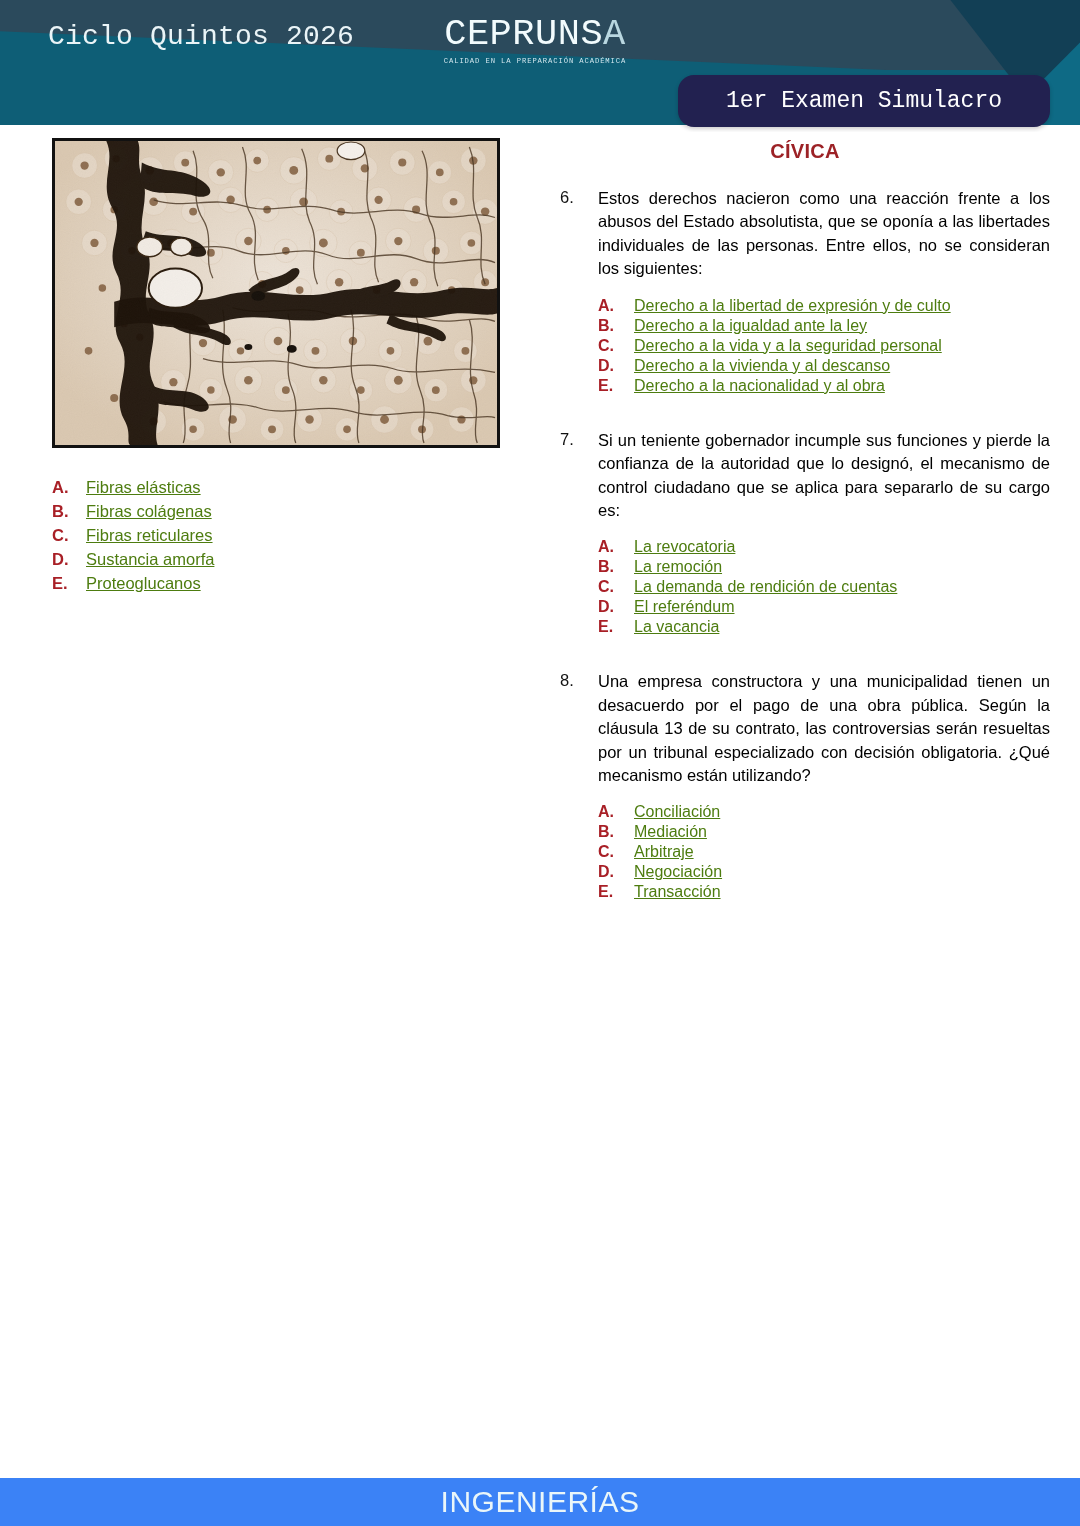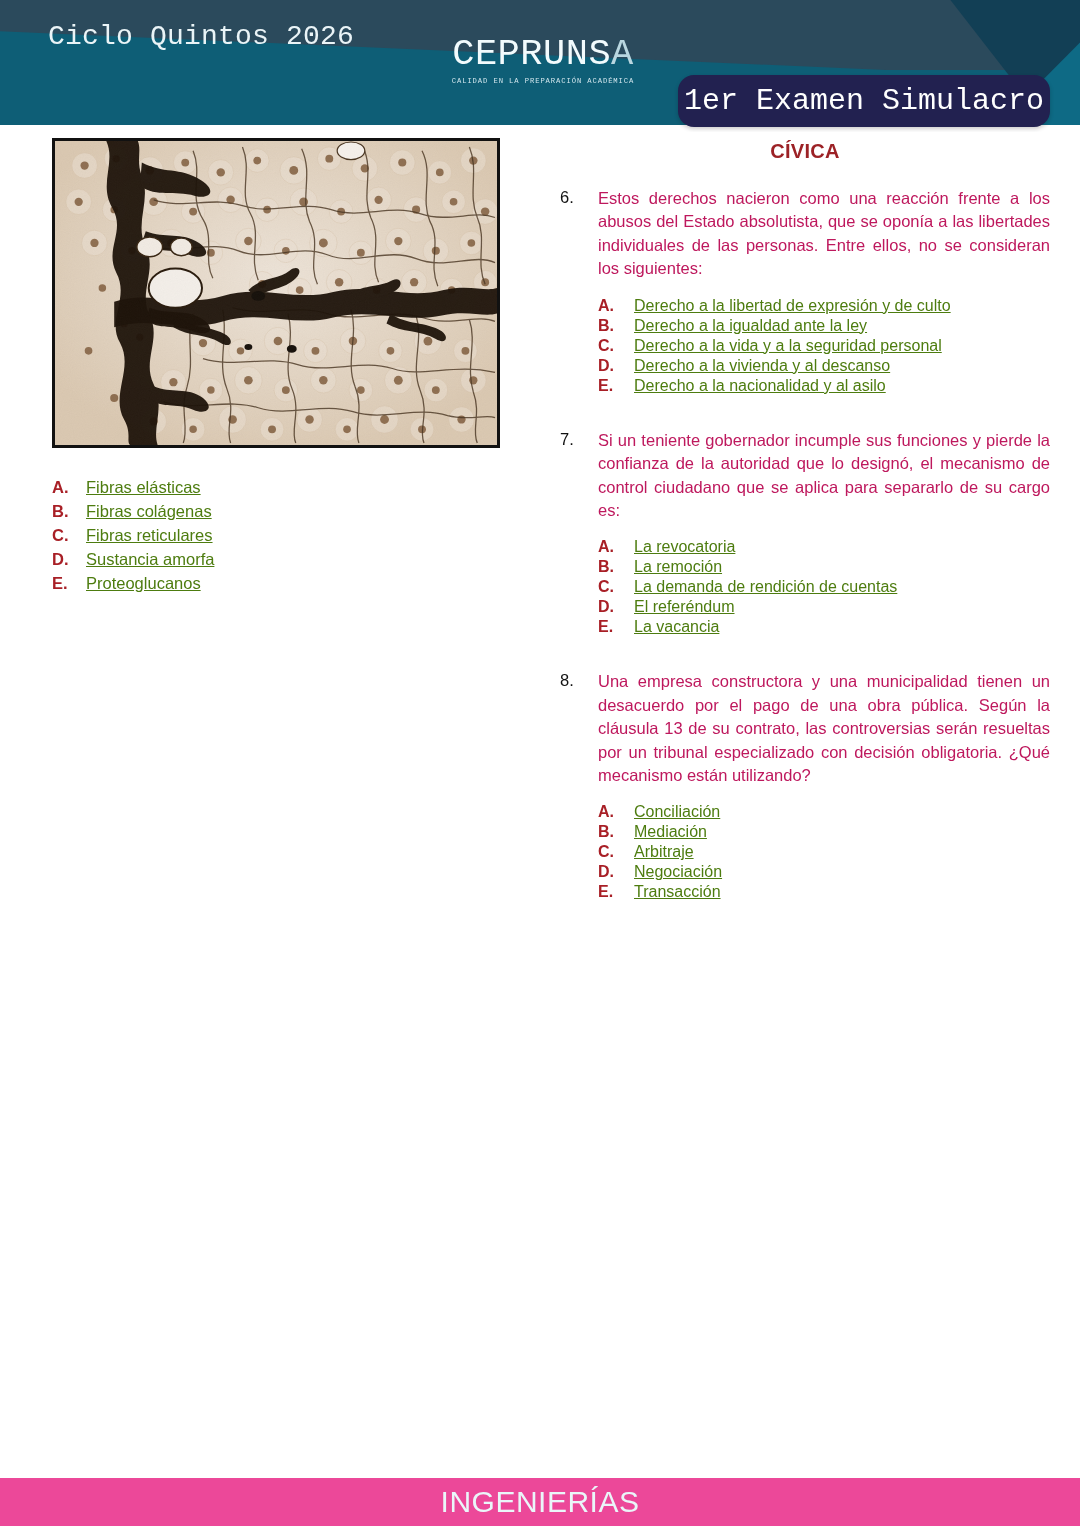--- a/index.html
+++ b/index.html
@@ -62,24 +62,23 @@
     top: 21px;
     font-size: 28px;
     color: #eaf4f7;
     letter-spacing: 0.2px;
     white-space: nowrap;
   }
 
   .logo-block {
     position: absolute;
     left: 435px;
-    top: 36px;
+    top: 16px;
     width: 200px;
     text-align: center;
-    margin-left: 8px;
   }
   .logo-word {
     font-size: 37px;
     letter-spacing: 0.5px;
     color: #f2fbfd;
     line-height: 1;
     font-weight: 400;
   }
   .logo-word .soft {
     color: #b9d7e0;
@@ -94,21 +93,21 @@
 
   .exam-badge {
     position: absolute;
     left: 678px;
     top: 75px;
     width: 372px;
     height: 52px;
     background: #222150;
     border-radius: 16px;
     color: #ffffff;
-    font-size: 30px;
+    font-size: 23px;
     display: flex;
     align-items: center;
     justify-content: center;
     box-shadow: 0 2px 4px rgba(0,0,0,0.2);
   }
 
   
   .left-col {
     position: absolute;
     left: 52px;
@@ -180,21 +179,21 @@
     font-size: 16.5px;
     color: #111111;
     padding-top: 1px;
   }
   .q-body {
     flex: 1;
   }
   .q-stem {
     font-size: 16.5px;
     line-height: 1.42;
-    color: #be185d;
+    color: #000000;
     text-align: justify;
     text-justify: inter-word;
     margin: 0;
   }
   .q-options {
     margin-top: 16px;
     margin-left: 38px;
   }
   .q-options .opt-row { margin-bottom: 2px; }
   .q-options .opt-letter { font-size: 16px; width: 36px; flex: 0 0 36px; }
@@ -202,21 +201,21 @@
 
   .q-gap { height: 32px; }
 
   
   .footer {
     position: absolute;
     left: 0;
     bottom: 0;
     width: 1080px;
     height: 48px;
-    background: #ec4899;
+    background: #3b82f6;
     display: flex;
     align-items: center;
     justify-content: center;
   }
   .footer-text {
     color: #eaf6f9;
     font-size: 30px;
     letter-spacing: 0.5px;
   }
 </style>
@@ -511,21 +510,21 @@
     <div class="opt-row">
       <span class="opt-letter">C.</span>
       <span class="opt-text">Derecho a la vida y a la seguridad personal</span>
     </div>
     <div class="opt-row">
       <span class="opt-letter">D.</span>
       <span class="opt-text">Derecho a la vivienda y al descanso</span>
     </div>
     <div class="opt-row">
       <span class="opt-letter">E.</span>
-      <span class="opt-text">Derecho a la nacionalidad y al asilo</span>
+      <span class="opt-text">Derecho a la nacionalidad y al obra</span>
     </div>
   </div>
 
   <div class="q-gap"></div>
 
   <div class="question">
     <div class="q-num">7.</div>
     <div class="q-body">
       <p class="q-stem">Si un teniente gobernador incumple sus funciones y pierde la confianza de la autoridad que lo designó, el mecanismo de control ciudadano que se aplica para separarlo de su cargo es:</p>
     </div>

